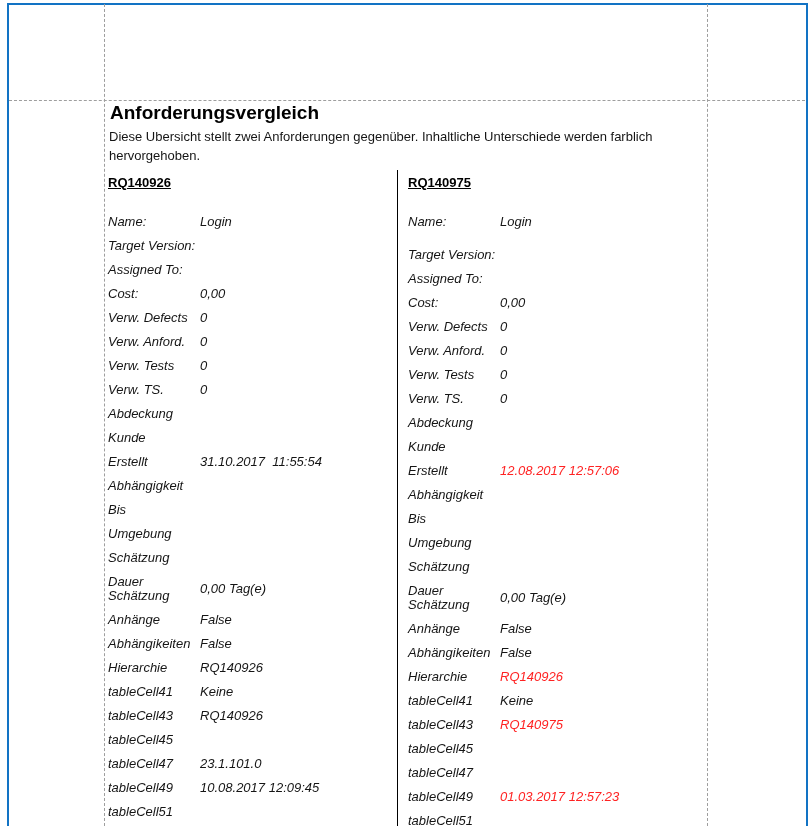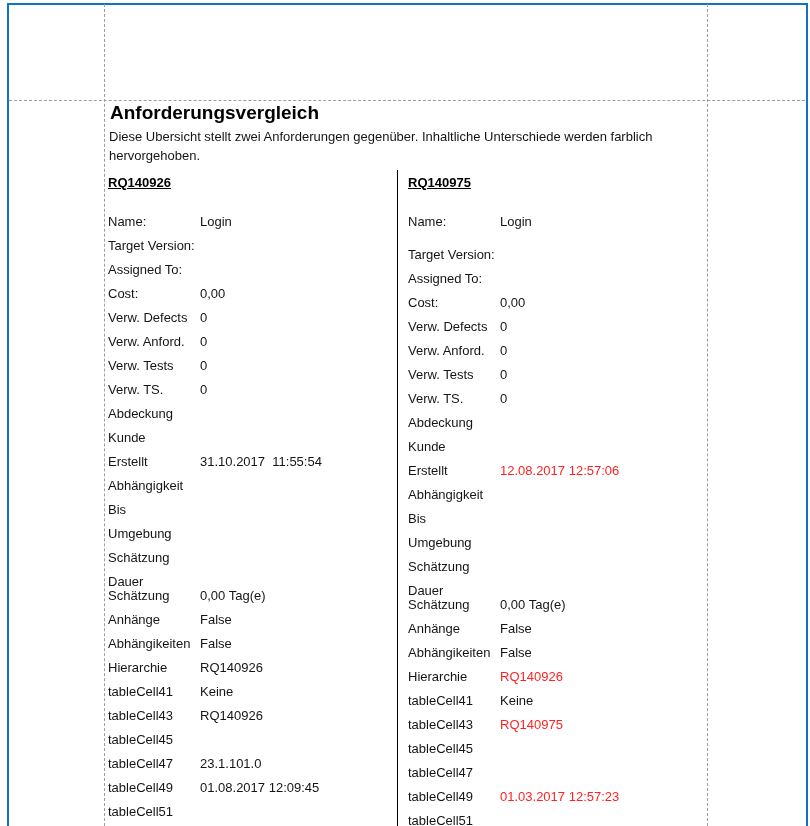--- a/index.html
+++ b/index.html
@@ -77,22 +77,23 @@
     display:inline-block;
     font-weight:bold;
     text-decoration:underline;
     font-size:13px;
     margin-bottom:25px;
     color:#000;
   }
   .rows{display:block;}
   .row{
     display:flex;
-    align-items:flex-end;
+    align-items:center;
     margin-bottom:10px;
+    font-style:italic;
   }
   .row .label{
     width:92px;
     flex:none;
   }
   .row .value{
     white-space:pre-wrap;
   }
   .row .value.red{color:var(--red);}
   
@@ -226,21 +227,21 @@
       <span class="value"></span>
     </div>
 
     <div class="row">
       <span class="label">tableCell47</span>
       <span class="value">23.1.101.0</span>
     </div>
 
     <div class="row">
       <span class="label">tableCell49</span>
-      <span class="value">01.08.2017 12:09:45</span>
+      <span class="value">10.08.2017 12:09:45</span>
     </div>
 
     <div class="row">
       <span class="label">tableCell51</span>
       <span class="value"></span>
     </div>
   </div>
   </div>
 
   <div class="col col-right">

